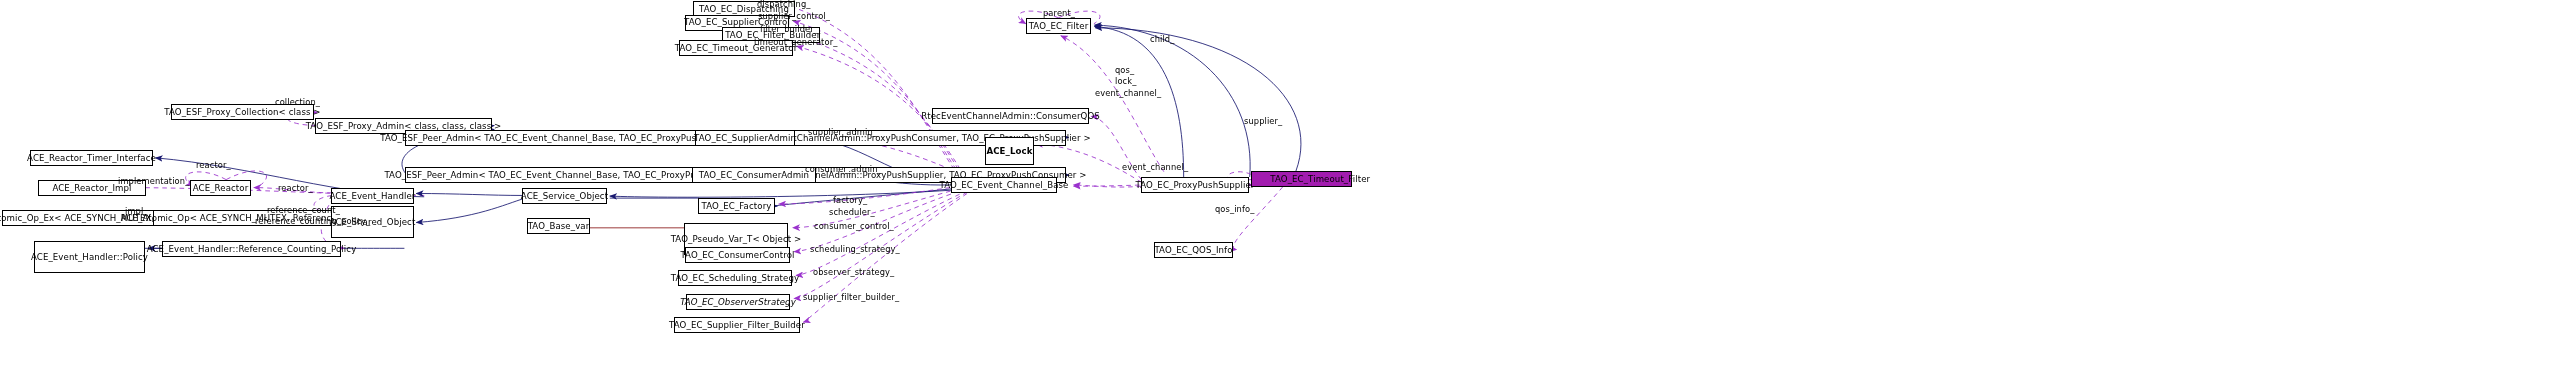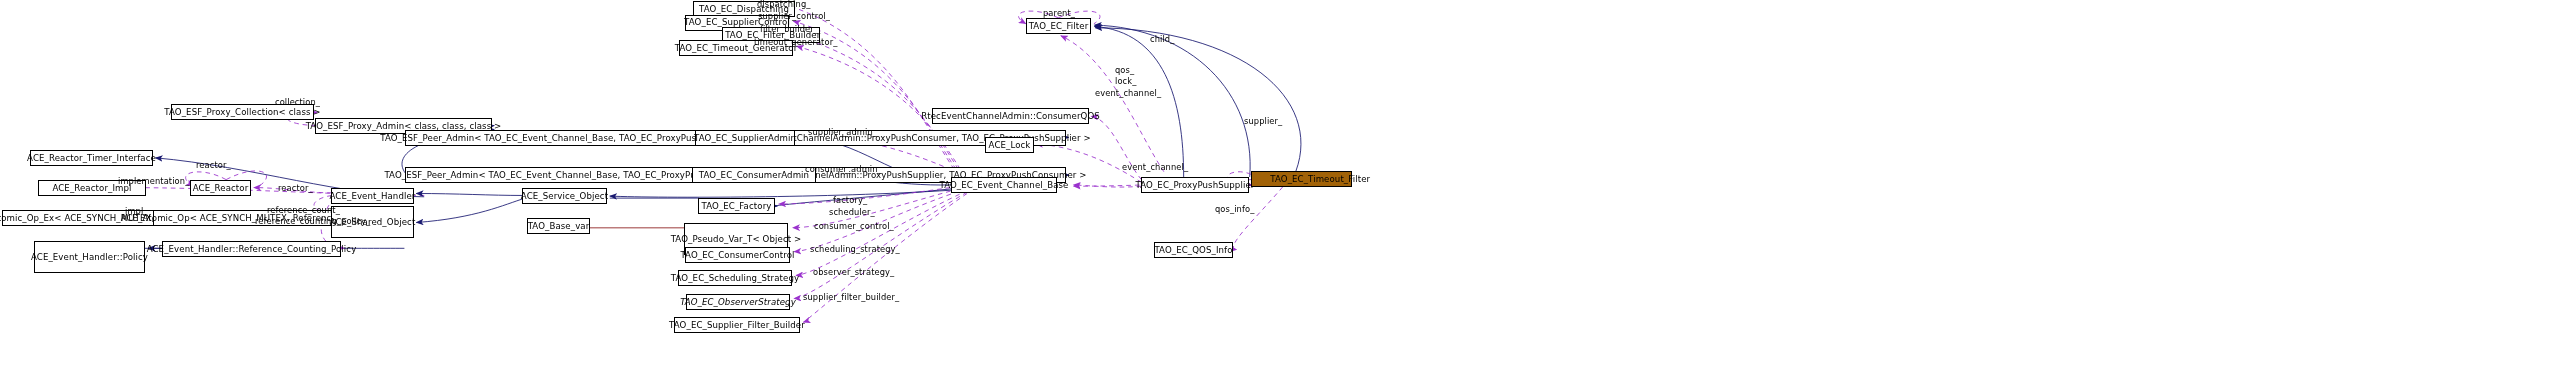--- a/index.html
+++ b/index.html
@@ -20,21 +20,21 @@
     color:#000000;
     font-size:8.6px;
     line-height:1;
     white-space:nowrap;
     display:flex;
     align-items:center;
     justify-content:center;
     padding:0 4.6px;
     letter-spacing:0.1px;
   }
-  .node.highlight{background:#a16207;padding-left:42px;}
+  .node.highlight{background:#a21caf;padding-left:42px;}
   .edge-label{
     position:absolute;
     font-size:8.3px;
     color:#000000;
     white-space:nowrap;
     line-height:1;
     letter-spacing:0.1px;
   }
   .inherit{stroke:#191970;stroke-width:1.3;fill:none;}
   .usage{stroke:#9a32cd;stroke-width:1.3;fill:none;stroke-dasharray:7,6;}
@@ -152,21 +152,21 @@
       <div class="node" style="left: 679px; top: 40px; width: 114px; height: 16px;">TAO_EC_Timeout_Generator</div>
       <div class="node" style="left: 695px; top: 130px; width: 100px; height: 16px;">TAO_EC_SupplierAdmin</div>
       <div class="node" style="left: 692px; top: 167px; width: 124px; height: 16px;">TAO_EC_ConsumerAdmin</div>
       <div class="node" style="left: 698px; top: 198px; width: 77px; height: 16px;">TAO_EC_Factory</div>
       <div class="node" style="left: 684px; top: 223px; width: 104px; height: 32px;">TAO_Pseudo_Var_T&lt; Object &gt;</div>
       <div class="node" style="left: 685px; top: 247px; width: 105px; height: 16px;">TAO_EC_ConsumerControl</div>
       <div class="node" style="left: 678px; top: 270px; width: 114px; height: 16px;">TAO_EC_Scheduling_Strategy</div>
       <div class="node" style="left: 686px; top: 294px; width: 104px; height: 16px; font-style: italic;">TAO_EC_ObserverStrategy</div>
       <div class="node" style="left: 674px; top: 317px; width: 126px; height: 16px;">TAO_EC_Supplier_Filter_Builder</div>
       <div class="node" style="left: 932px; top: 108px; width: 157px; height: 16px;">RtecEventChannelAdmin::ConsumerQOS</div>
-      <div class="node" style="left: 985px; top: 137px; width: 49px; height: 16px;">ACE_Lock</div>
+      <div class="node" style="left: 985px; top: 137px; width: 49px; height: 28px; font-weight: bold;">ACE_Lock</div>
       <div class="node" style="left: 951px; top: 177px; width: 106px; height: 16px;">TAO_EC_Event_Channel_Base</div>
       <div class="node" style="left: 1026px; top: 18px; width: 65px; height: 16px;">TAO_EC_Filter</div>
       <div class="node" style="left: 1141px; top: 177px; width: 108px; height: 16px;">TAO_EC_ProxyPushSupplier</div>
       <div class="node" style="left: 1154px; top: 242px; width: 79px; height: 16px;">TAO_EC_QOS_Info</div>
       <div class="node highlight" style="left: 1251px; top: 171px; width: 101px; height: 16px;">TAO_EC_Timeout_Filter</div>
     </div>
 
   <div id="label-layer">
       <span class="edge-label" style="left: 118px; top: 177px;">implementation_</span>
       <span class="edge-label" style="left: 125px; top: 207px;">impl_</span>

